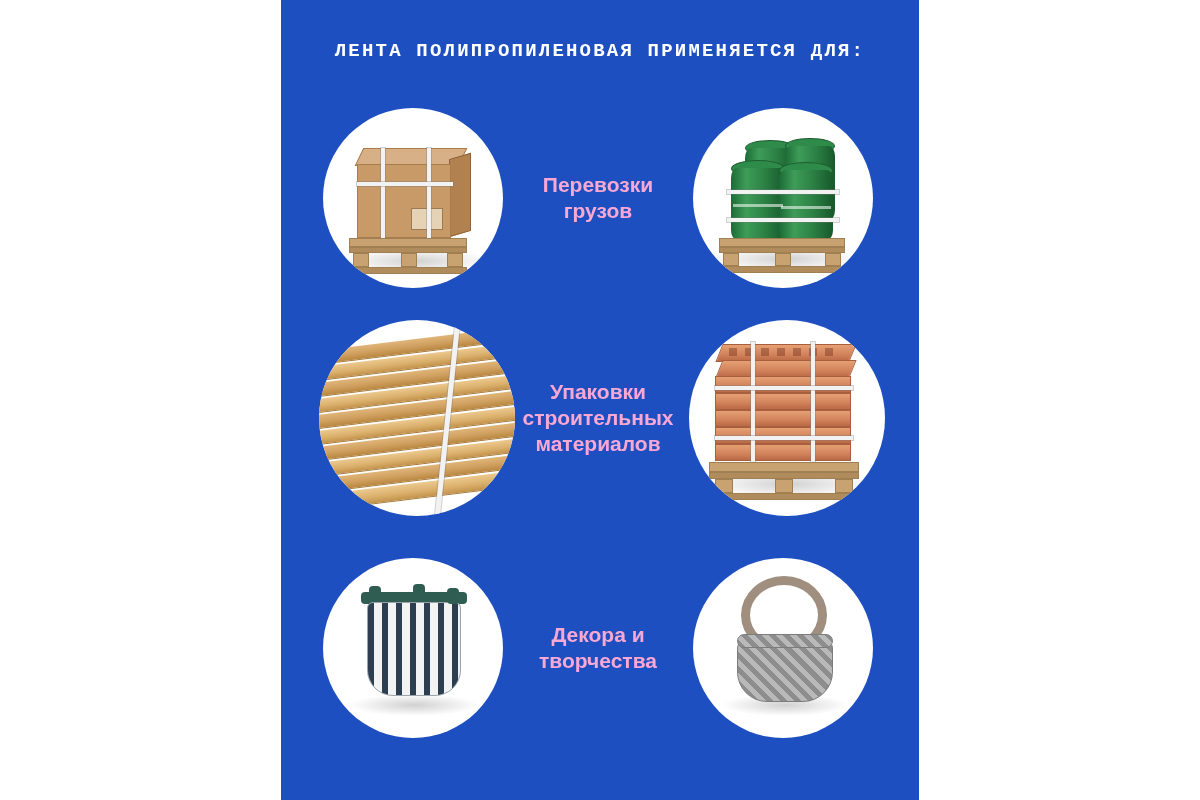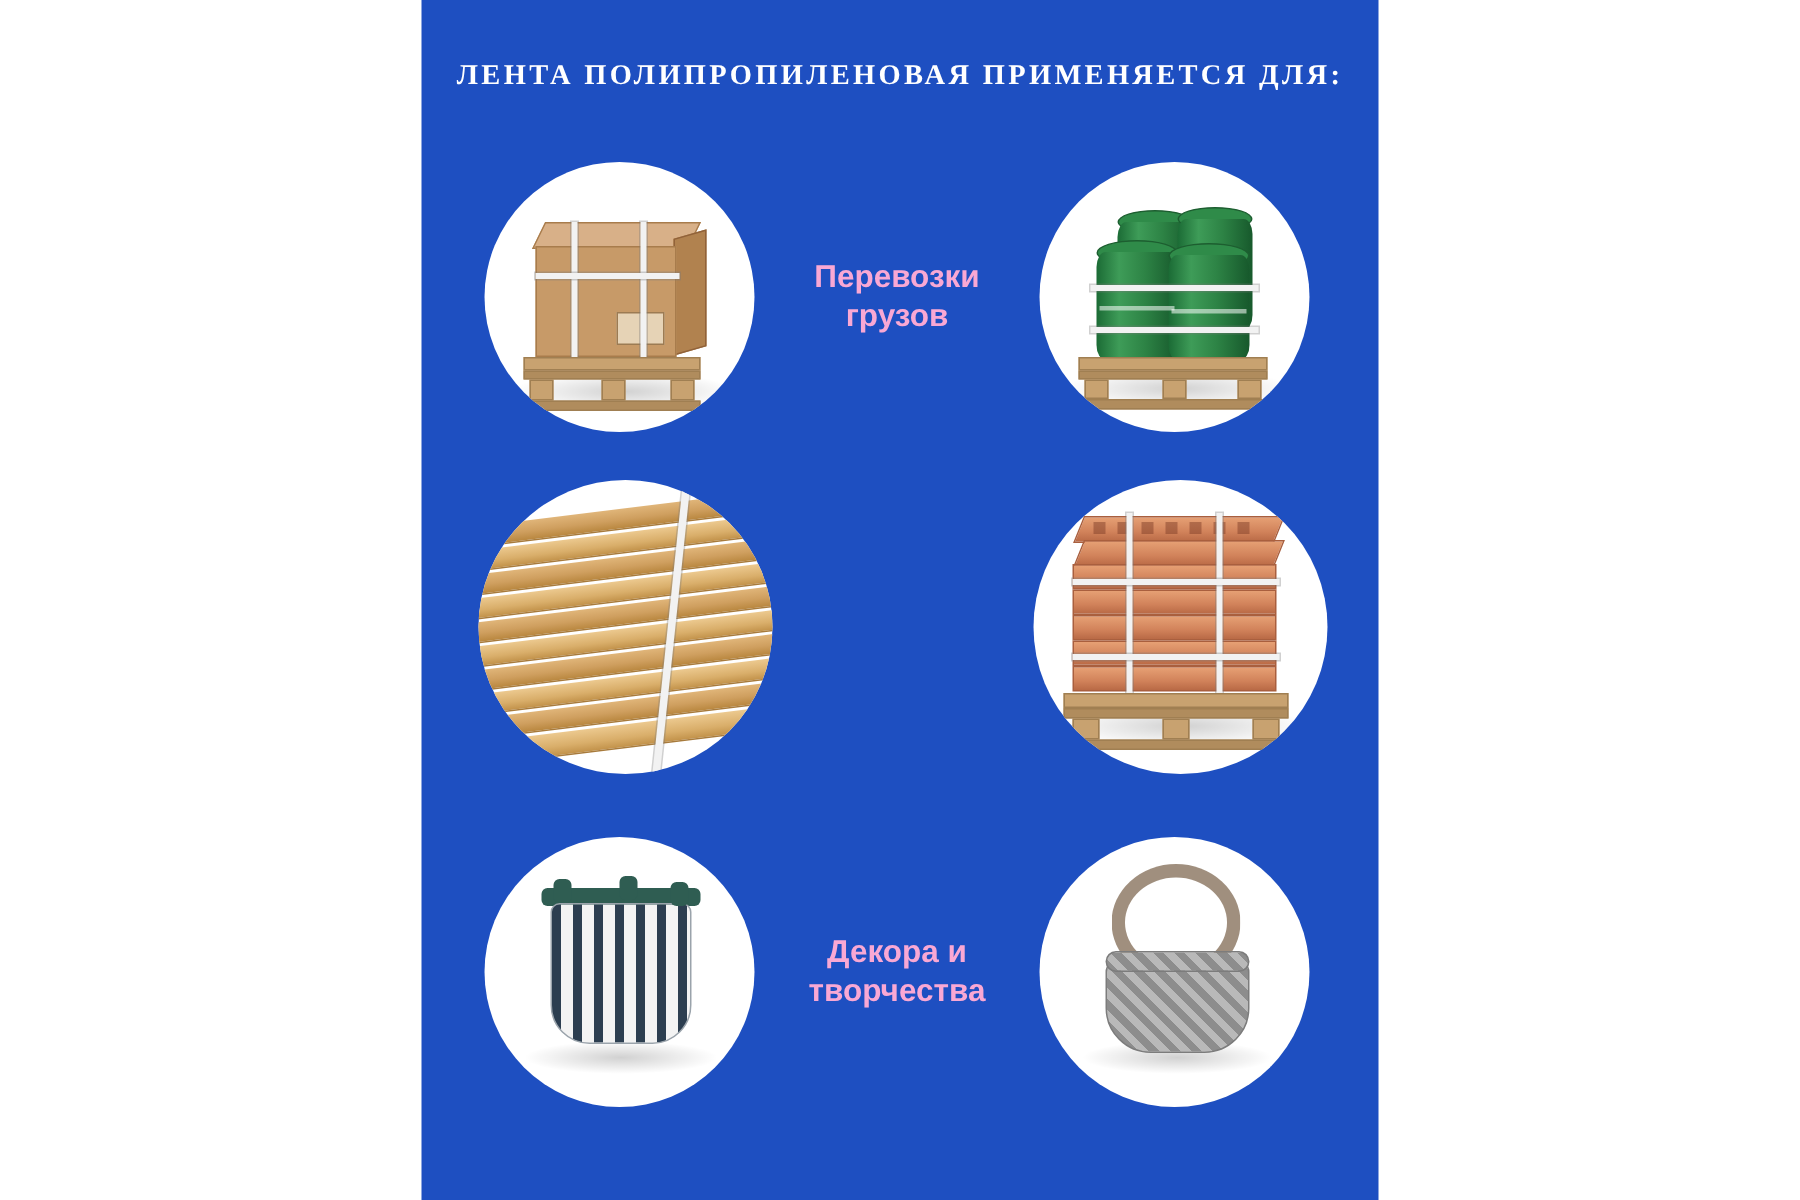--- a/index.html
+++ b/index.html
@@ -32,21 +32,21 @@
   .poster-title {
     position: absolute;
     left: 0;
     top: 40px;
     width: 638px;
     text-align: center;
     color: #ffffff;
     font-size: 19px;
     font-weight: bold;
     letter-spacing: 2.2px;
-    font-family: Liberation Serif, serif;
+    font-family: Liberation Mono, monospace;
     text-transform: uppercase;
     white-space: nowrap;
   }
 
   .row {
     position: absolute;
     left: 0;
     width: 638px;
     height: 222px;
   }
@@ -280,20 +280,21 @@
           <div class="plank alt" style="left:-10px; top:98px;  width:230px; height:14px; transform:rotate(-7deg);"></div>
           <div class="plank" style="left:-10px; top:114px; width:230px; height:14px; transform:rotate(-7deg);"></div>
           <div class="plank alt" style="left:-10px; top:130px; width:230px; height:14px; transform:rotate(-7deg);"></div>
           <div class="plank" style="left:-10px; top:146px; width:230px; height:14px; transform:rotate(-7deg);"></div>
           <div class="plank alt" style="left:-10px; top:162px; width:230px; height:16px; transform:rotate(-7deg);"></div>
 
           <div class="strap v" style="left:126px; top:0px; height:200px; width:5px; transform:rotate(6deg);"></div>
         </div>
       </div>
 
+      <div class="row-label">Упаковки строительных материалов</div>
 
       <div class="circle right">
         <div class="scene">
           <div class="shadow-ellipse" style="left:14px; top:150px; width:170px; height:28px;"></div>
 
           <div class="brick" style="left:30px; top:24px; width:134px; height:18px; transform:skewX(-22deg);"></div>
           <div class="brick" style="left:30px; top:40px; width:134px; height:18px; transform:skewX(-22deg);"></div>
 
           <div class="brick" style="left:26px; top:56px;  width:136px; height:17px;"></div>
           <div class="brick" style="left:26px; top:73px;  width:136px; height:17px;"></div>

